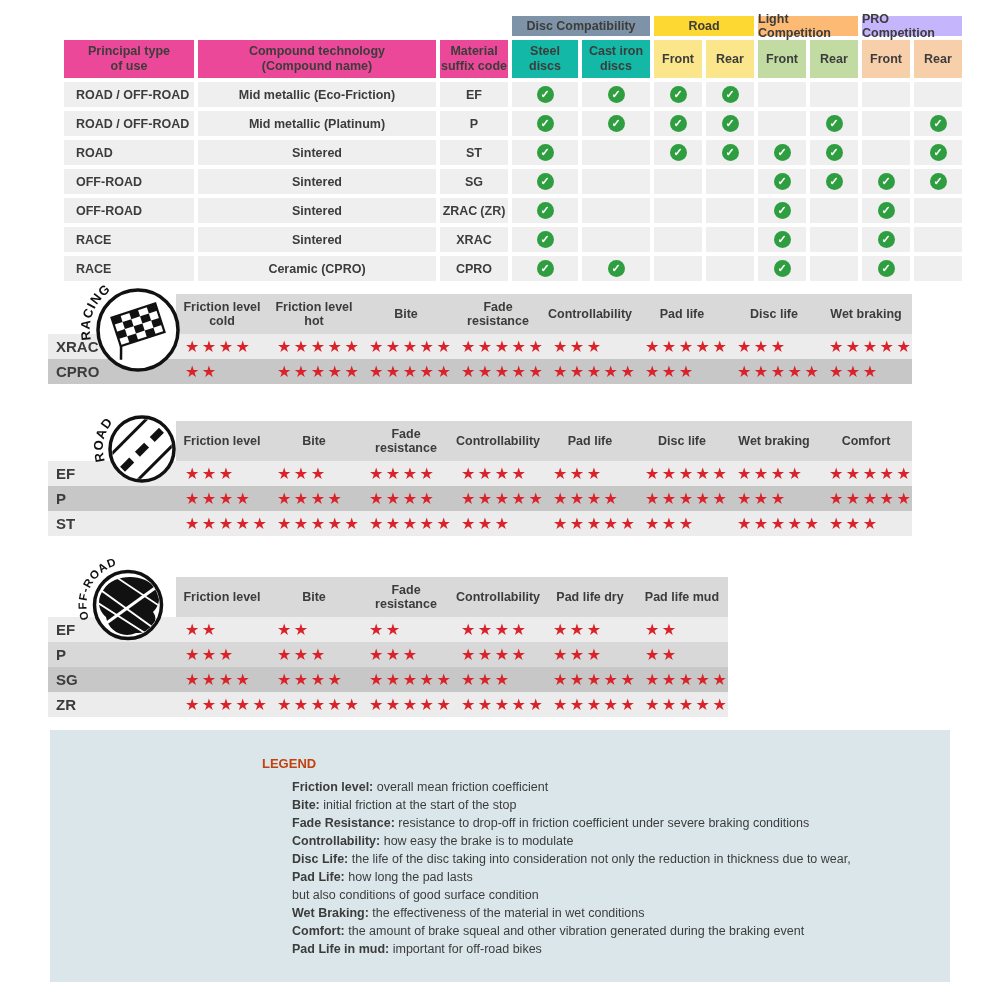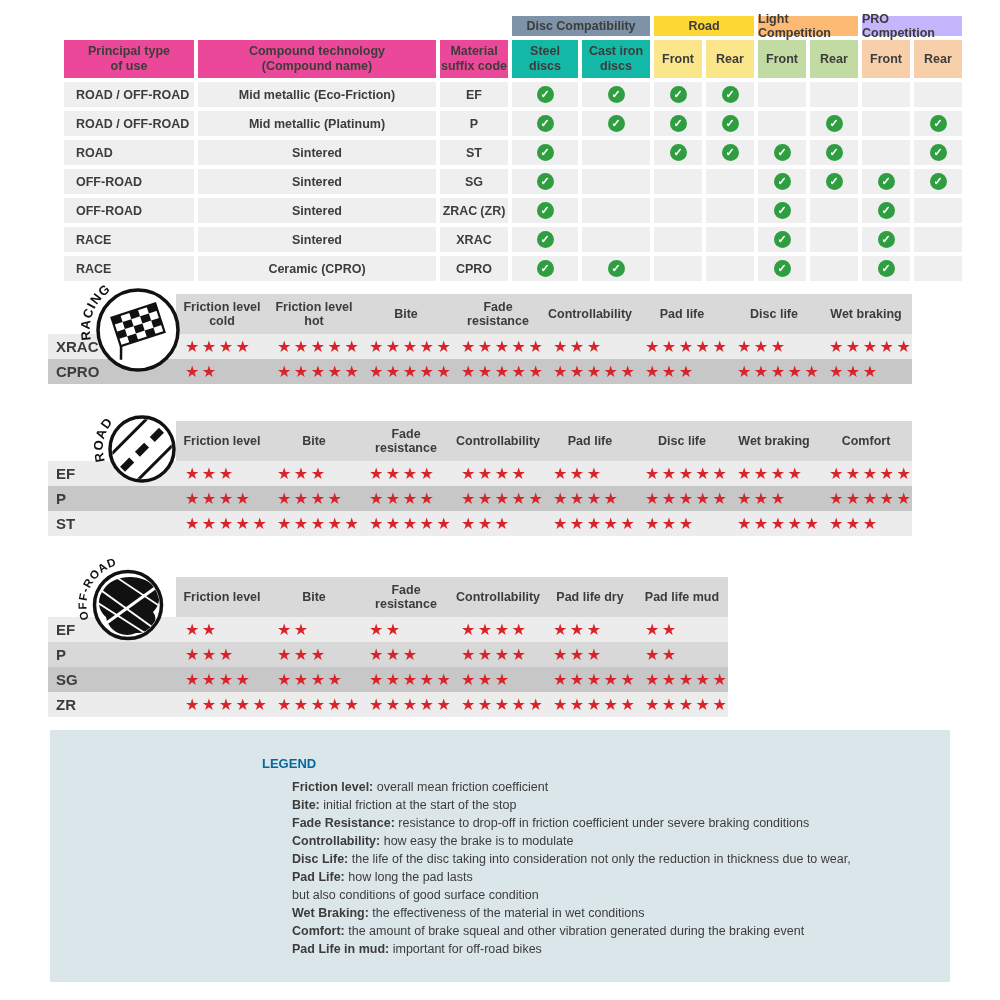--- a/index.html
+++ b/index.html
@@ -51,21 +51,21 @@
   .row-light { background:#ececec; }
   .row-mid   { background:#d8d8d8; }
   .row-dark  { background:#c7c7c7; }
 
   .mt-racing { margin-top:13px; }
   .mt-road   { margin-top:37px; }
   .mt-off    { margin-top:41px; }
 
   
   .legend { margin:13px 0 0 50px; width:900px; background:#dbe6eb; padding:26px 30px 24px 212px; }
-  .legend-title { color:#0369a1; font-weight:700; font-size:13px; margin-bottom:7px; }
+  .legend-title { color:#c2410c; font-weight:700; font-size:13px; margin-bottom:7px; }
   .legend-entry { font-size:12.5px; line-height:18px;padding-left:30px; }
   .legend-entry b { font-weight:700; }
 
   .icon-arc { font-size:13px; font-weight:700; letter-spacing:1px; fill:#111; }
 </style>
 </head>
 <body>
 
 <div class="block">
   <div class="compat-grid">

